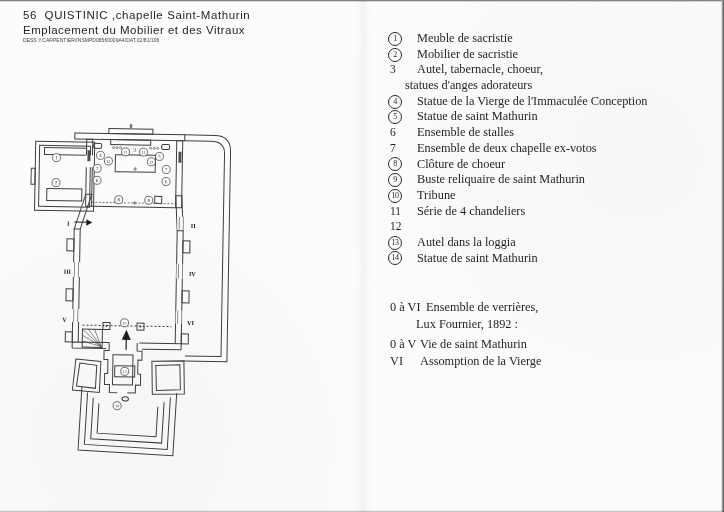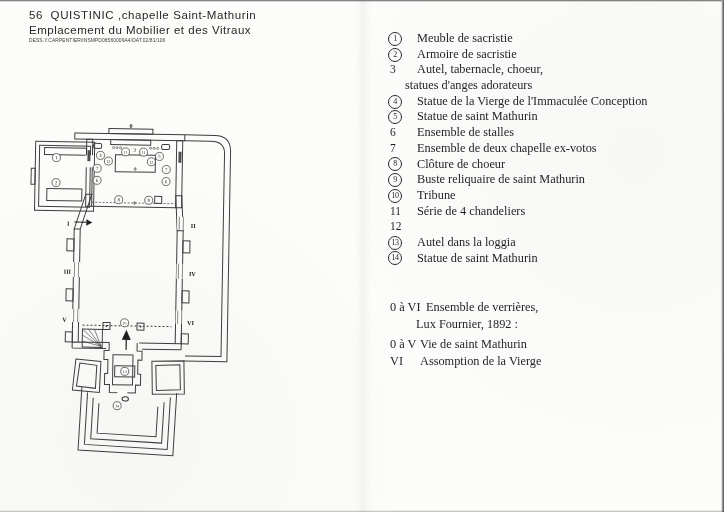--- a/index.html
+++ b/index.html
@@ -7,21 +7,21 @@
         font-family:"Liberation Serif",serif;color:#26262c;
         background-image:radial-gradient(circle at 18% 86%, rgba(0,0,0,0.025), transparent 40%),
                          radial-gradient(circle at 88% 30%, rgba(0,0,0,0.018), transparent 45%);}
   .edge-top{position:absolute;left:0;top:0;width:724px;height:2px;background:linear-gradient(#5d5d5d,rgba(0,0,0,0));}
   .edge-right{position:absolute;right:0;top:0;width:3px;height:512px;background:linear-gradient(to left,#454545,#a9a9a9 55%,rgba(0,0,0,0));}
   .edge-bottom{position:absolute;left:0;bottom:0;width:724px;height:2px;background:linear-gradient(rgba(0,0,0,0),rgba(0,0,0,0.28));}
   .fold{position:absolute;left:355px;top:0;width:16px;height:512px;
         background:linear-gradient(to right,rgba(0,0,0,0),rgba(0,0,0,0.035),rgba(0,0,0,0));}
 
   
-  .title-block{position:absolute;left:29px;top:9px;font-family:"Liberation Sans",sans-serif;color:#262626;}
+  .title-block{position:absolute;left:23px;top:9px;font-family:"Liberation Sans",sans-serif;color:#262626;}
   .title-l1{font-size:11.5px;letter-spacing:0.6px;white-space:pre;}
   .title-l2{font-size:11.5px;letter-spacing:0.5px;margin-top:3px;white-space:pre;}
   .title-l3{font-size:6px;letter-spacing:0.1px;margin-top:2px;color:#3c3c3c;transform:scale(0.82);transform-origin:left top;white-space:pre;}
 
   
   .plan{position:absolute;left:28px;top:112px;width:212px;height:372px;transform:rotate(1deg);}
   .plan svg{width:100%;height:100%;display:block;}
   .w{stroke:#3d3d3d;stroke-width:1;fill:none;}
   .w06{stroke:#3d3d3d;stroke-width:0.6;fill:none;}
 
@@ -263,21 +263,21 @@
       <div class="lrow">
         <span class="numcol">
           <span class="cnum">1</span>
         </span>
         <span>Meuble de sacristie</span>
       </div>
       <div class="lrow">
         <span class="numcol">
           <span class="cnum">2</span>
         </span>
-        <span>Armoire de sacristie</span>
+        <span>Mobilier de sacristie</span>
       </div>
       <div class="lrow">
         <span class="numcol">
           <span class="pnum">3</span>
         </span>
         <span>Autel, tabernacle, choeur,</span>
       </div>
       <div class="lrow2">statues d'anges adorateurs</div>
       <div class="lrow">
         <span class="numcol">

